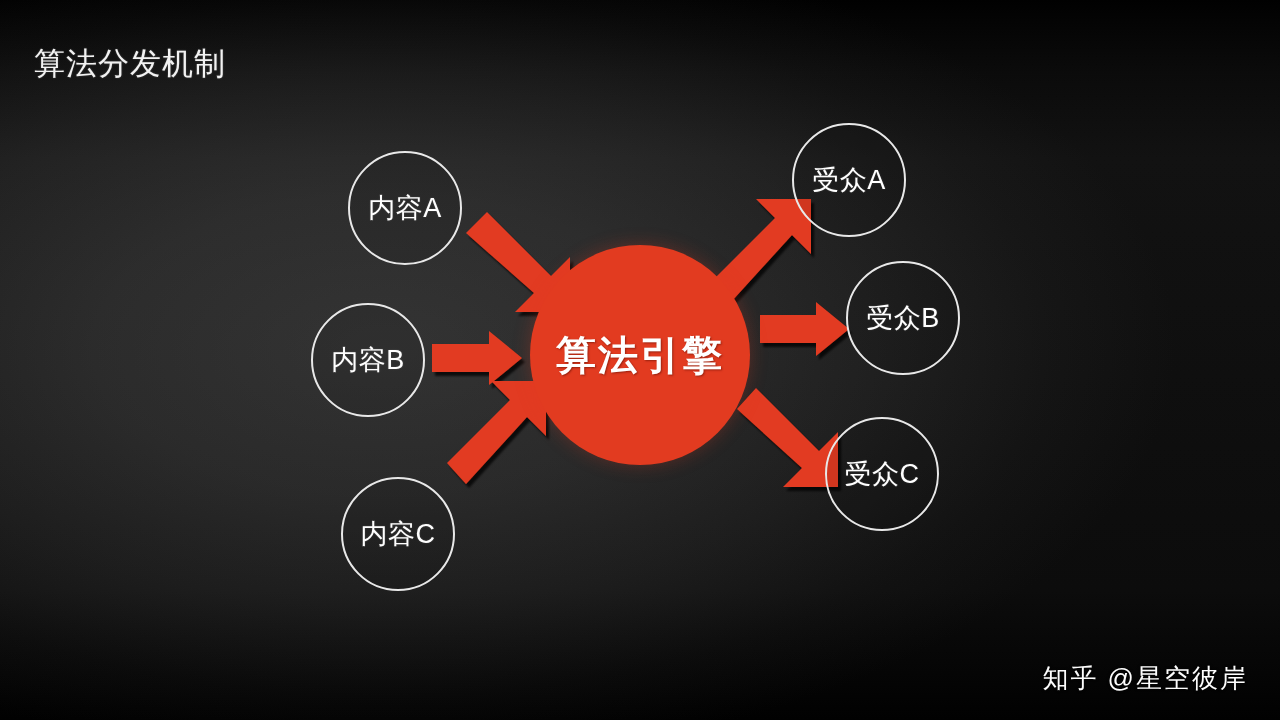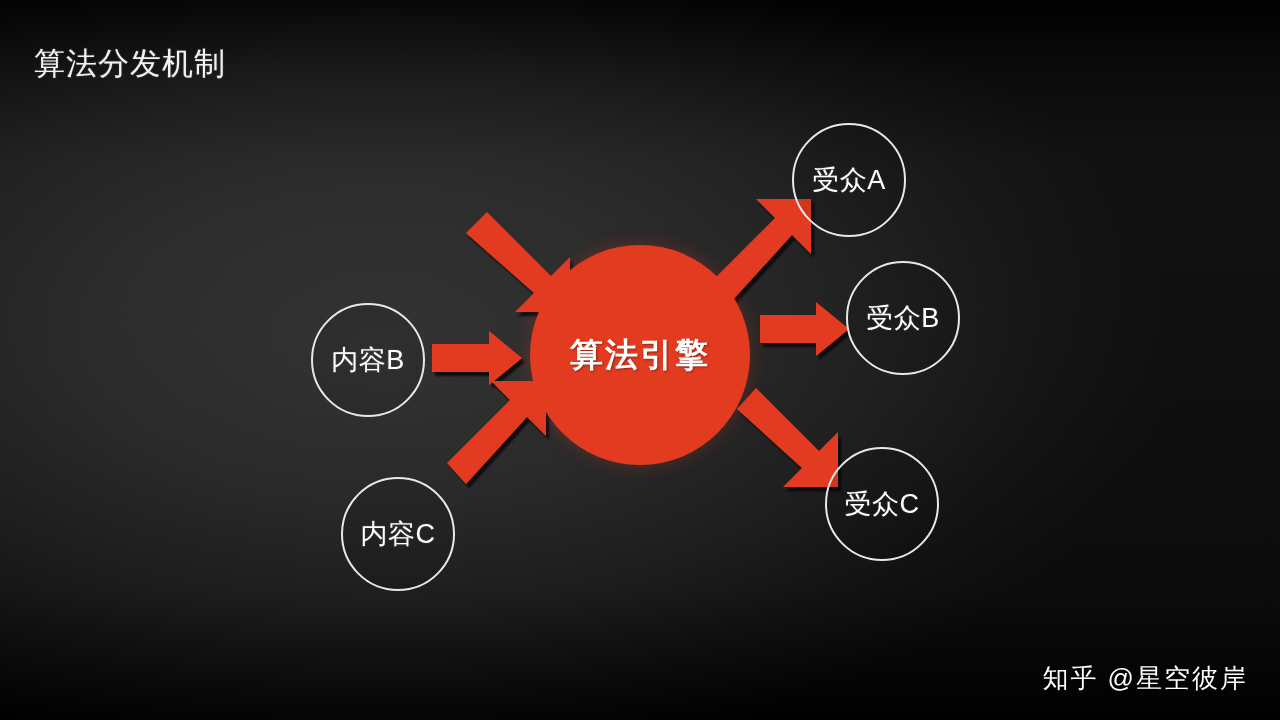--- a/index.html
+++ b/index.html
@@ -80,21 +80,21 @@
     text-shadow: 0 0 2px rgba(255,255,255,0.18);
     text-align: center;
   }
 
   .node-center {
     background: #e23b20;
     box-shadow: 0 0 18px rgba(226,59,32,0.28);
   }
 
   .node-center .node-label {
-    font-size: 33px;
+    font-size: 40px;
     font-weight: bold;
     letter-spacing: 2px;
     text-shadow: 1px 1px 2px rgba(90,12,0,0.55);
   }
 
   #arrow-layer {
     position: absolute;
     left: 0;
     top: 0;
     width: 1280px;
@@ -136,20 +136,23 @@
 
       <g filter="url(#arrowShadow)">
         <polygon fill="#e23b20" points="760,315 816,315 816,302 849,329 816,356 816,343 760,343"></polygon>
       </g>
 
       <g filter="url(#arrowShadow)">
         <polygon fill="#e23b20" points="737,409 756,388 819,451 838,432 838,487 783,487 802,468"></polygon>
       </g>
     </svg>
 
+    <div class="node node-outline" style="left:348px; top:151px; width:114px; height:114px;">
+      <span class="node-label">内容A</span>
+    </div>
 
     <div class="node node-outline" style="left:311px; top:303px; width:114px; height:114px;">
       <span class="node-label">内容B</span>
     </div>
 
     <div class="node node-outline" style="left:341px; top:477px; width:114px; height:114px;">
       <span class="node-label">内容C</span>
     </div>
 
     <div class="node node-center" style="left:530px; top:245px; width:220px; height:220px;">
@@ -157,21 +160,21 @@
     </div>
 
     <div class="node node-outline" style="left:792px; top:123px; width:114px; height:114px;">
       <span class="node-label">受众A</span>
     </div>
 
     <div class="node node-outline" style="left:846px; top:261px; width:114px; height:114px;">
       <span class="node-label">受众B</span>
     </div>
 
-    <div class="node node-outline" style="left:825px; top:447px; width:114px; height:114px;">
+    <div class="node node-outline" style="left:825px; top:417px; width:114px; height:114px;">
       <span class="node-label">受众C</span>
     </div>
 
   </div>
 
   <div id="watermark">知乎 @星空彼岸</div>
 
 </div>
 
 </body></html>

